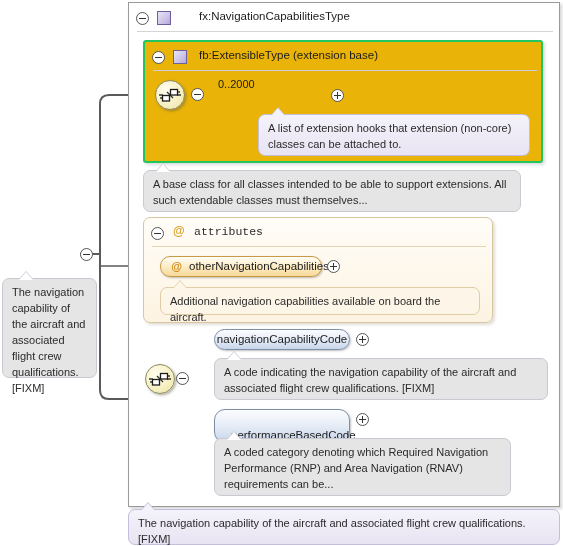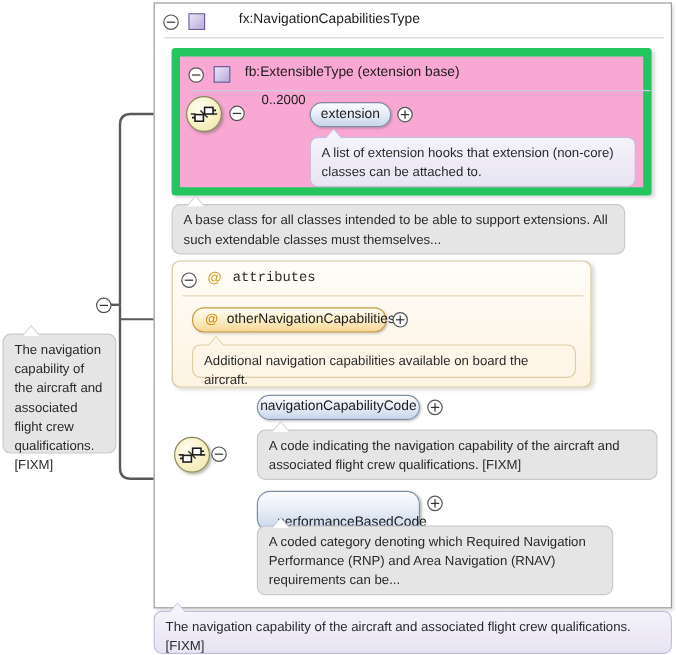--- a/index.html
+++ b/index.html
@@ -62,23 +62,23 @@
   .box {
     position: absolute;
     box-sizing: border-box;
   }
   .box-outer {
     border: 1px solid #9a9a9a;
     background: #ffffff;
     box-shadow: 2px 2px 3px rgba(120,120,120,0.30);
   }
   .box-type {
-    border: 7px solid #22c55e;
+    border: 2px solid #22c55e;
     border-radius: 3px;
-    background: #f9a8d4;
+    background: #eab308;
     box-shadow: 2px 2px 3px rgba(140,140,150,0.30);
   }
   .box-attrs {
     border: 1px solid #d8c69e;
     border-radius: 7px;
     background: linear-gradient(to bottom, #fffdf8 0%, #fdf3e2 100%);
     box-shadow: 2px 2px 3px rgba(150,140,120,0.28);
   }
   .hdr-rule {
     position: absolute;
@@ -256,23 +256,20 @@
       <rect x="6.5" y="14.5" width="7" height="5.5" fill="#ffffff" stroke="#1c1c1c" stroke-width="1.3"></rect>
       <rect x="14.5" y="8.5" width="7" height="5.5" fill="#ffffff" stroke="#1c1c1c" stroke-width="1.3"></rect>
       <line x1="4" y1="17" x2="6.5" y2="17" stroke="#1c1c1c" stroke-width="1.3"></line>
       <line x1="21.5" y1="11" x2="24" y2="11" stroke="#1c1c1c" stroke-width="1.3"></line>
     </svg>
   </div>
   <div class="toggle" style="left:191px; top:88px;"></div>
 
   <div class="card-ann" style="left:218px; top:78px;">0..2000</div>
 
-  <div class="pill" style="left:258px; top:85px; width:68px; text-align:center; padding:0;">
-    <span>extension</span>
-  </div>
   <div class="toggle plus" style="left:331px; top:89px;"></div>
 
   <div class="note lav" style="left:258px; top:114px; width:272px; height:42px;">
     <span class="tab" style="left:12px;"></span>
     <span class="tab-in" style="left:12px;"></span>
     <span>A list of extension hooks that extension (non-core) classes can be attached to.</span>
   </div>
 
   <div class="note plain" style="left:143px; top:170px; width:378px; height:42px;">
     <span class="tab" style="left:12px;"></span>

